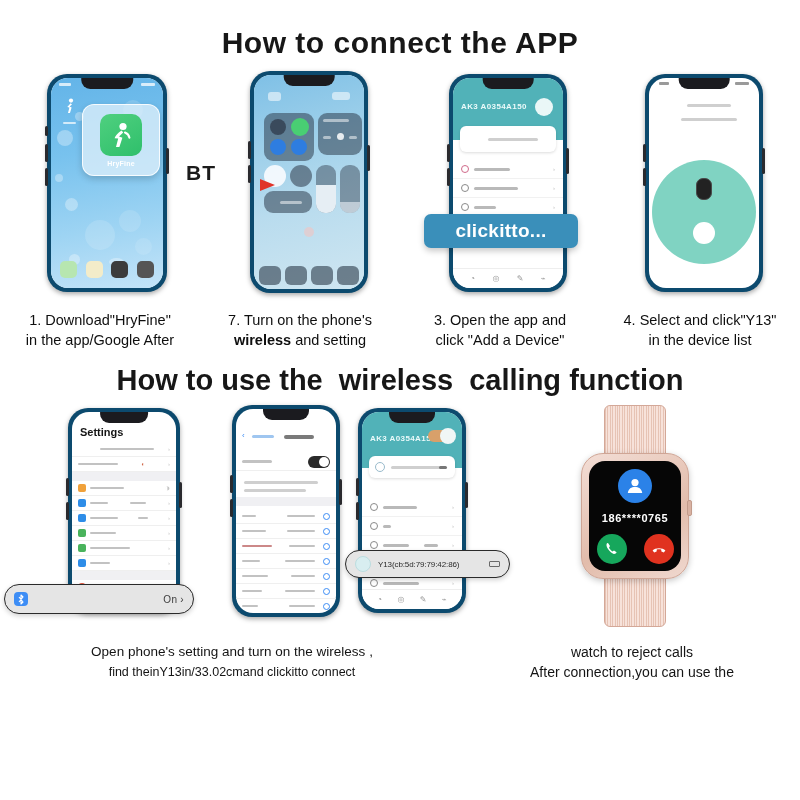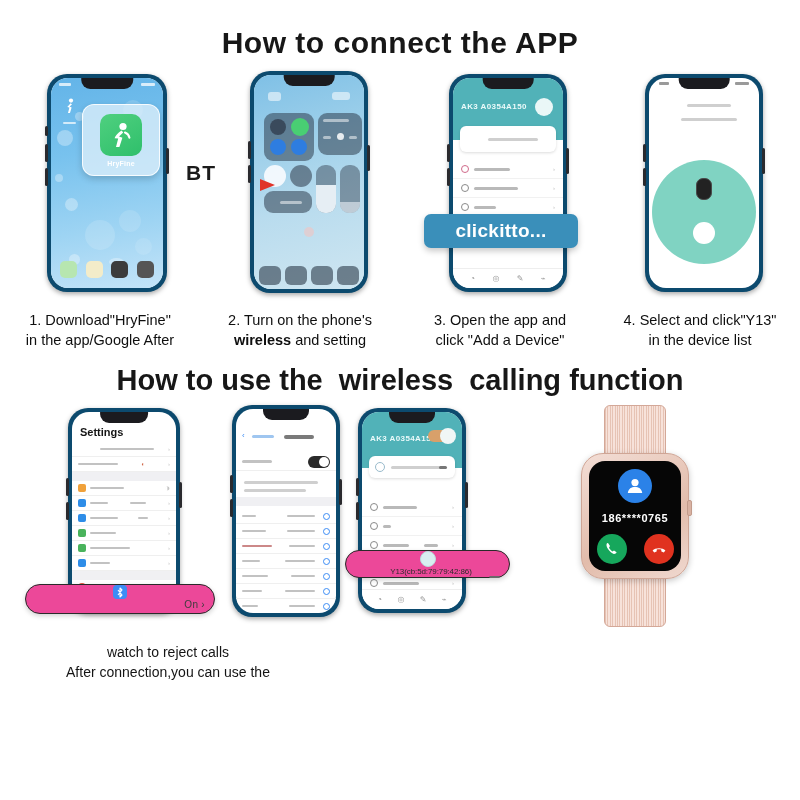--- a/index.html
+++ b/index.html
@@ -196,26 +196,25 @@
   .settings-title { position:absolute; left:8px; top:14px; font-size:11px; font-weight:800; color:#141414; }
   .st-group { position:absolute; left:0; right:0; background:#fff; }
   .st-row { display:flex; align-items:center; gap:4px; height:15px; padding:0 6px; border-bottom:1px solid #efefef; }
   .st-row .sq { width:8px;height:8px;border-radius:2px; flex:none; }
   .st-row .ln { height:2.5px; background:#c2c2c2; border-radius:2px; }
   .st-row .ar { margin-left:auto; color:#c4c4c4; font-size:6px; }
   .st-sep { height:9px; background:#f0f0f3; }
 
   .callout {
     position:absolute; z-index:20;
-    background:#ec4899; border:1px solid #2a2a2a; border-radius:16px;
+    background:#e5e5e5; border:1px solid #2a2a2a; border-radius:16px;
     display:flex; align-items:center; padding:0 9px;
     box-shadow:0 2px 5px rgba(0,0,0,.18);
-    flex-direction:column;
-  }
-  #callout-bt { left:25px; top:584px; width:190px; height:30px; }
+  }
+  #callout-bt { left:4px; top:584px; width:190px; height:30px; }
   #callout-bt .bt-sq {
     width:14px;height:14px;border-radius:4px;background:#3d8df5;
     display:flex;align-items:center;justify-content:center; flex:none;
   }
   #callout-bt .on { margin-left:auto; font-size:10px; color:#3c3c3c; letter-spacing:.3px;}
   #callout-mac { left:345px; top:550px; width:165px; height:28px; }
   #callout-mac .av {
     width:16px;height:16px;border-radius:50%;
     background:#d8eef0; border:1px solid #bcdde0; flex:none;
   }
@@ -436,21 +435,21 @@
     </div>
   </div>
 </div>
 
 <div class="caps" id="caps-row1">
   <div class="cap">
     <div>1. Download"HryFine"</div>
     <div>in the app/Google After</div>
   </div>
   <div class="cap">
-    <div>2. Turn on the phone's</div>
+    <div>7. Turn on the phone's</div>
     <div><span class="b">wireless</span><span> and setting</span></div>
   </div>
   <div class="cap">
     <div>3. Open the app and</div>
     <div>click "Add a Device"</div>
   </div>
   <div class="cap">
     <div>4. Select and click"Y13"</div>
     <div>in the device list</div>
   </div>
@@ -688,17 +687,21 @@
     <span>›</span></span>
 </div>
 
 <div class="callout" id="callout-mac">
   <span class="av"></span>
   <span class="mac">Y13(cb:5d:79:79:42:86)</span>
   <span class="bat"></span>
 </div>
 
 <div id="caps-row2">
+  <div class="cap-left">
+    <div><span>Open phone's setting and turn on the </span><span class="b">wireless</span><span> ,</span></div>
+    <div class="small">find theinY13in/33.02cmand clickitto connect</div>
+  </div>
   <div class="cap-right">
     <div>watch to reject calls</div>
     <div>After connection,you can use the</div>
   </div>
 </div>
 
 </body></html>

